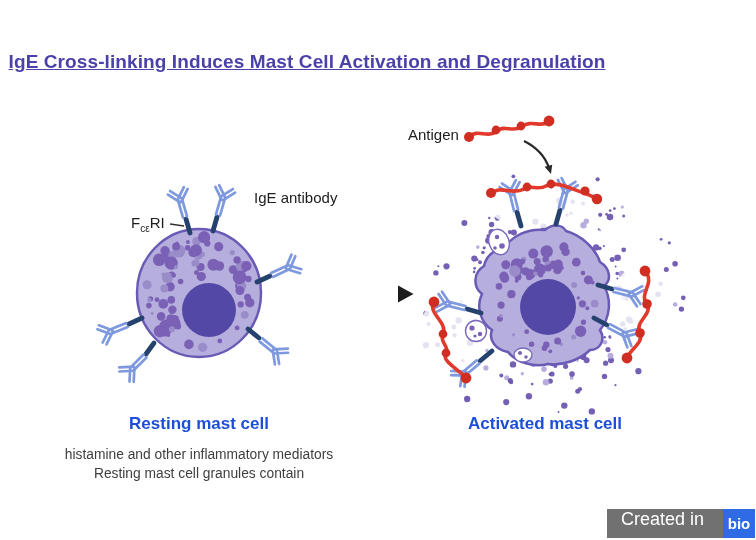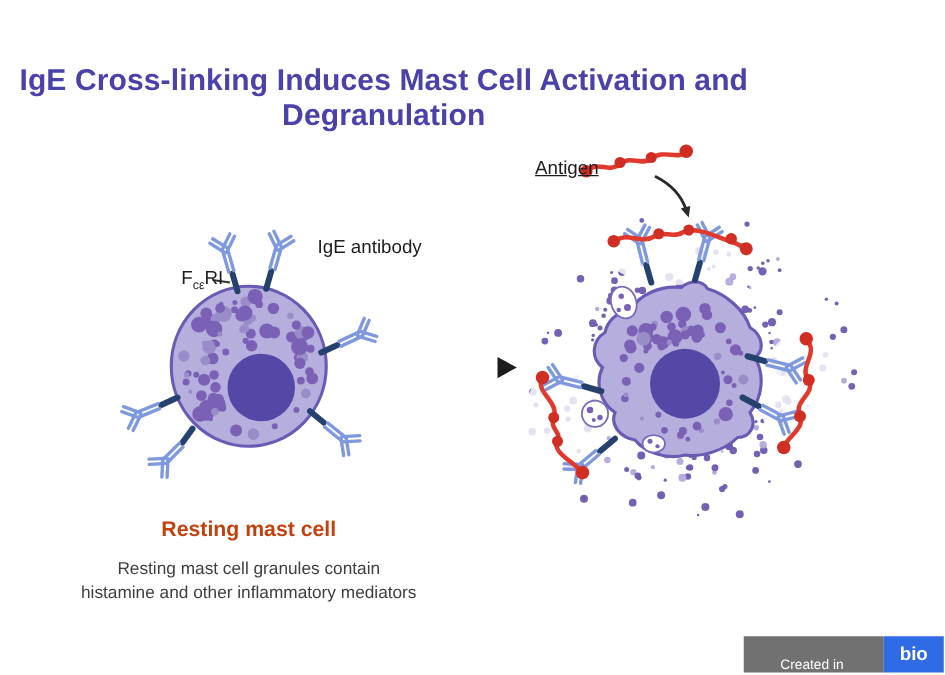--- a/index.html
+++ b/index.html
@@ -1,35 +1,35 @@
 <!DOCTYPE html>
 <html><head>
 <meta charset="utf-8">
 <style>
   html,body{margin:0;padding:0;background:#fff;}
   .canvas{position:relative;width:756px;height:540px;background:#ffffff;overflow:hidden;
           font-family:"Liberation Sans",sans-serif;}
   .scene{position:absolute;left:0;top:0;}
   .page-title{position:absolute;left:0;top:51px;width:614px;text-align:center;
-              font-size:24px;font-weight:700;color:#4a41ab;letter-spacing:.1px;}
+              font-size:19px;font-weight:700;color:#4a41ab;letter-spacing:.1px;text-decoration:underline;}
   .lbl{position:absolute;font-size:15px;color:#1d1d1d;white-space:nowrap;}
-  .lbl-antigen{left:428px;top:126px;text-decoration:underline;}
+  .lbl-antigen{left:408px;top:126px;}
   .lbl-ige{left:254px;top:189px;}
-  .lbl-fceri{left:145px;top:214px;}
+  .lbl-fceri{left:131px;top:214px;}
   .lbl-fceri sub{font-size:10px;}
   .caption{position:absolute;top:414px;width:330px;text-align:center;}
   .caption-left{left:34px;}
   .caption-right{left:380px;}
-  .caption .cap-title{font-size:17px;font-weight:700;color:#c2410c;margin:0 0 11px 0;}
+  .caption .cap-title{font-size:17px;font-weight:700;color:#1d4ed8;margin:0 0 11px 0;}
   .caption .cap-line{font-size:13.8px;color:#3e3e3e;line-height:19px;}
   .watermark{position:absolute;right:1px;bottom:2px;display:flex;height:29px;}
-  .wm-bar{background:#717171;color:#ffffff;font-size:11px;display:flex;
-          align-items:flex-end;padding:0 29px;white-space:pre;}
+  .wm-bar{background:#717171;color:#ffffff;font-size:18px;display:flex;
+          align-items:flex-start;padding:0 14px;white-space:pre;}
   .wm-bar b{font-weight:700;}
-  .wm-logo{width:48px;background:#2f6be4;color:#ffffff;font-weight:700;font-size:15px;
+  .wm-logo{width:32px;background:#2f6be4;color:#ffffff;font-weight:700;font-size:15px;
            display:flex;align-items:center;justify-content:center;}
 </style>
 </head>
 <body>
 
 <div class="canvas">
 
   <svg id="scene" class="scene" width="756" height="540" viewBox="0 0 756 540">
     <defs>
       <linearGradient id="fadeGrad" x1="0" y1="0" x2="1" y2="0">
@@ -464,25 +464,26 @@
   </svg>
 
   <div class="page-title">IgE Cross-linking Induces Mast Cell Activation and Degranulation</div>
 
   <div class="lbl lbl-antigen">Antigen</div>
   <div class="lbl lbl-ige">IgE antibody</div>
   <div class="lbl lbl-fceri"><span>F</span><sub>cε</sub><span>RI</span></div>
 
   <div class="caption caption-left">
     <div class="cap-title">Resting mast cell</div>
+    <div class="cap-line">histamine and other inflammatory mediators</div>
     <div class="cap-line">Resting mast cell granules contain</div>
-    <div class="cap-line">histamine and other inflammatory mediators</div>
   </div>
 
   <div class="caption caption-right">
+    <div class="cap-title">Activated mast cell</div>
   </div>
 
   <div class="watermark">
     <div class="wm-bar"><span>Created in </span></div>
     <div class="wm-logo">bio</div>
   </div>
 
 </div>
 
 </body></html>

